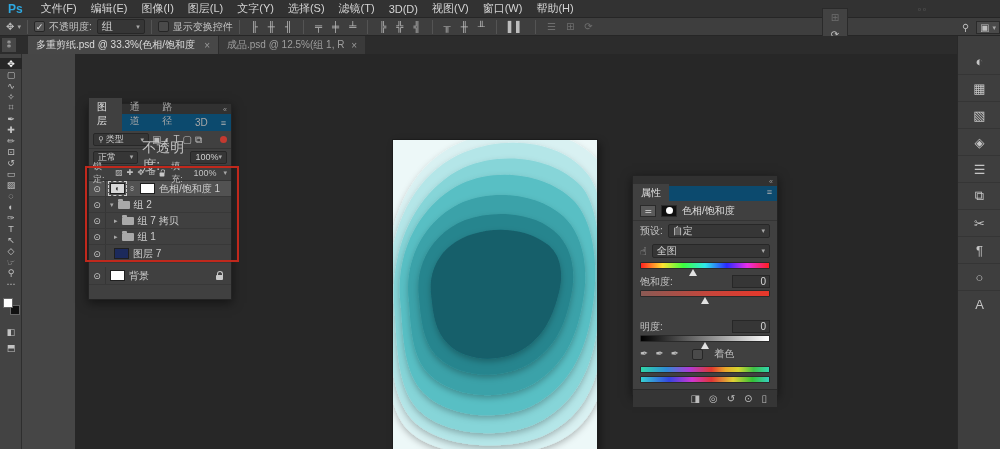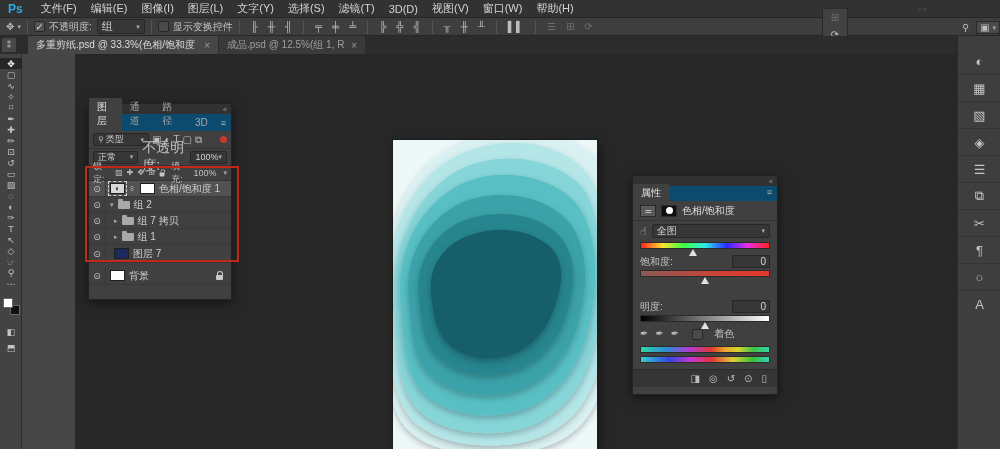--- a/index.html
+++ b/index.html
@@ -349,20 +349,27 @@
     <span class="pmenu">≡</span>
   </div>
   <div class="row" style="height:20px; padding:0 7px; gap:5px; border-bottom:1px solid #343434;">
     <span style="width:16px; height:12px; background:#5a5a5a; border:1px solid #2a2a2a; color:#ddd; font-size:8px; display:flex; align-items:center; justify-content:center;">⚌</span>
     <span style="width:16px; height:12px; background:#101010; border:1px solid #2a2a2a; display:flex; align-items:center; justify-content:center;">
         <span style="width:7px; height:7px; background:#fff; border-radius:50%;"></span>
       </span>
     <span class="plabel" style="color:#dedede;">色相/饱和度</span>
   </div>
   <div class="row" style="height:20px; padding:0 7px; gap:5px;">
+    <span class="plabel">预设:</span>
+    <span class="dd" style="flex:1; height:14px; font-size:10px;">
+      <span>自定</span>
+      <span class="chev">▾</span>
+    </span>
+  </div>
+  <div class="row" style="height:20px; padding:0 7px; gap:5px;">
     <span class="ico" style="font-size:11px;">☝</span>
     <span class="dd" style="flex:1; height:14px; font-size:10px;">
       <span>全图</span>
       <span class="chev">▾</span>
     </span>
   </div>
   <div class="sliderbar grad-hue" style="margin:1px 7px 0;">
     <span class="sthumb" style="left:40.5%;"></span>
   </div>
   <div class="row" style="height:15px; padding:0 7px; margin-top:5px;">

